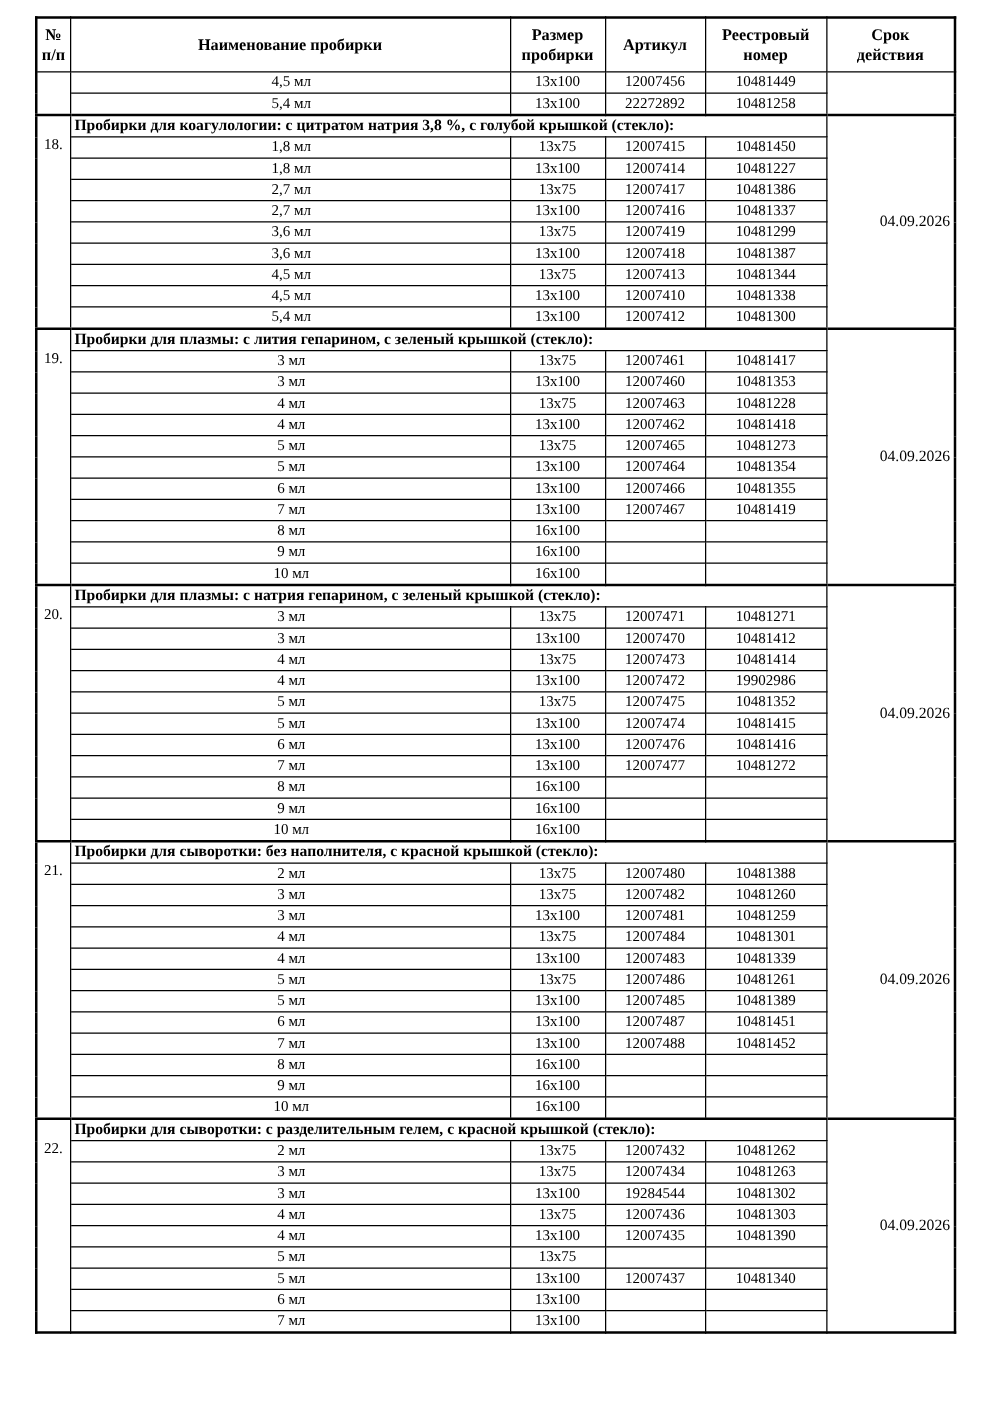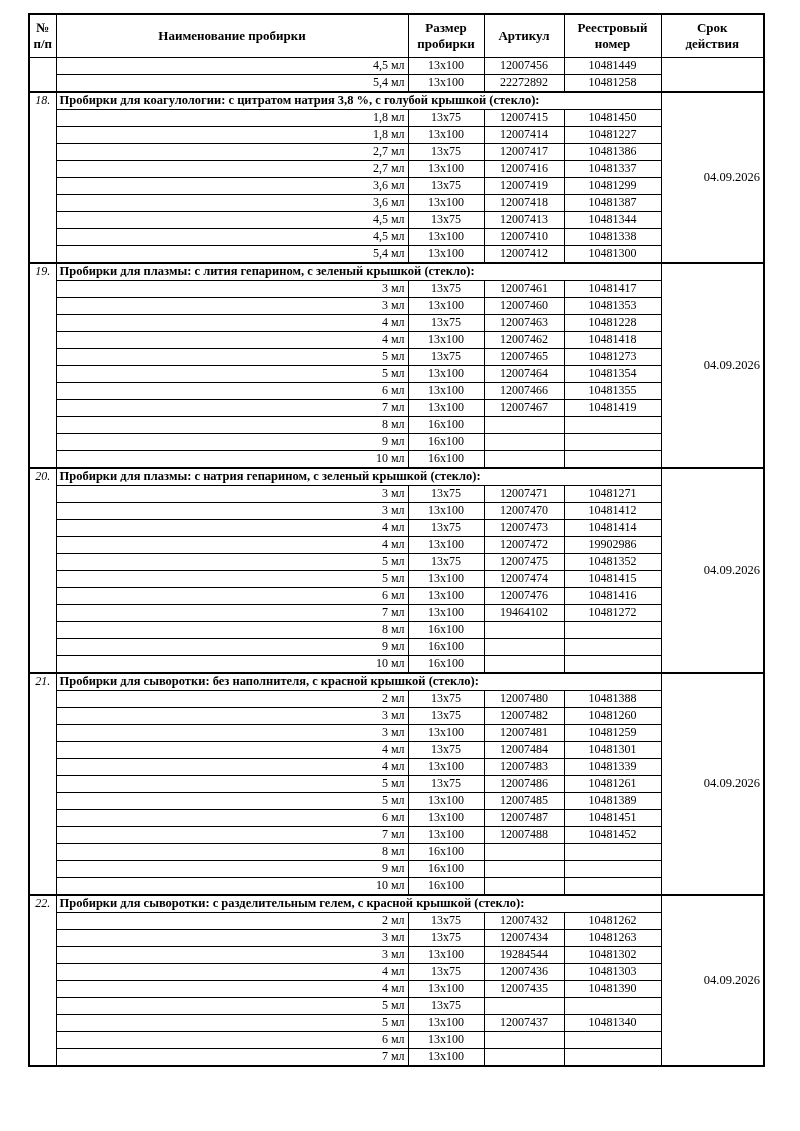--- a/index.html
+++ b/index.html
@@ -39,24 +39,24 @@
     height: 40px;
     padding: 1px 2px;
   }
   .tube-table td {
     font-size: 12px;
     line-height: 1.1;
     height: 16px;
     padding: 0 3px;
     vertical-align: middle;
   }
-  td.name-cell   { text-align: right; padding-left: 5px; }
+  td.name-cell   { text-align: center; padding-left: 5px; }
   td.center-cell { text-align: center; }
   td.title-cell  { text-align: left; font-weight: bold; font-size: 12.5px; }
-  td.num-cell    { text-align: center; vertical-align: top; padding-top: 1px; font-style: italic; }
+  td.num-cell    { text-align: center; vertical-align: top; padding-top: 16px; }
   td.expiry-cell { text-align: right; vertical-align: middle; font-size: 12.5px; }
   tr.section-start > td { border-top: 2px solid #000000; }
 </style>
 </head>
 <body>
 
 <div class="page">
   <table class="tube-table">
     <colgroup>
       <col style="width:27px">
@@ -268,21 +268,21 @@
         </tr>
         <tr>
           <td class="name-cell">6 мл</td>
           <td class="center-cell">13x100</td>
           <td class="center-cell">12007476</td>
           <td class="center-cell">10481416</td>
         </tr>
         <tr>
           <td class="name-cell">7 мл</td>
           <td class="center-cell">13x100</td>
-          <td class="center-cell">19464102</td>
+          <td class="center-cell">12007477</td>
           <td class="center-cell">10481272</td>
         </tr>
         <tr>
           <td class="name-cell">8 мл</td>
           <td class="center-cell">16x100</td>
           <td class="center-cell"></td>
           <td class="center-cell"></td>
         </tr>
         <tr>
           <td class="name-cell">9 мл</td>

